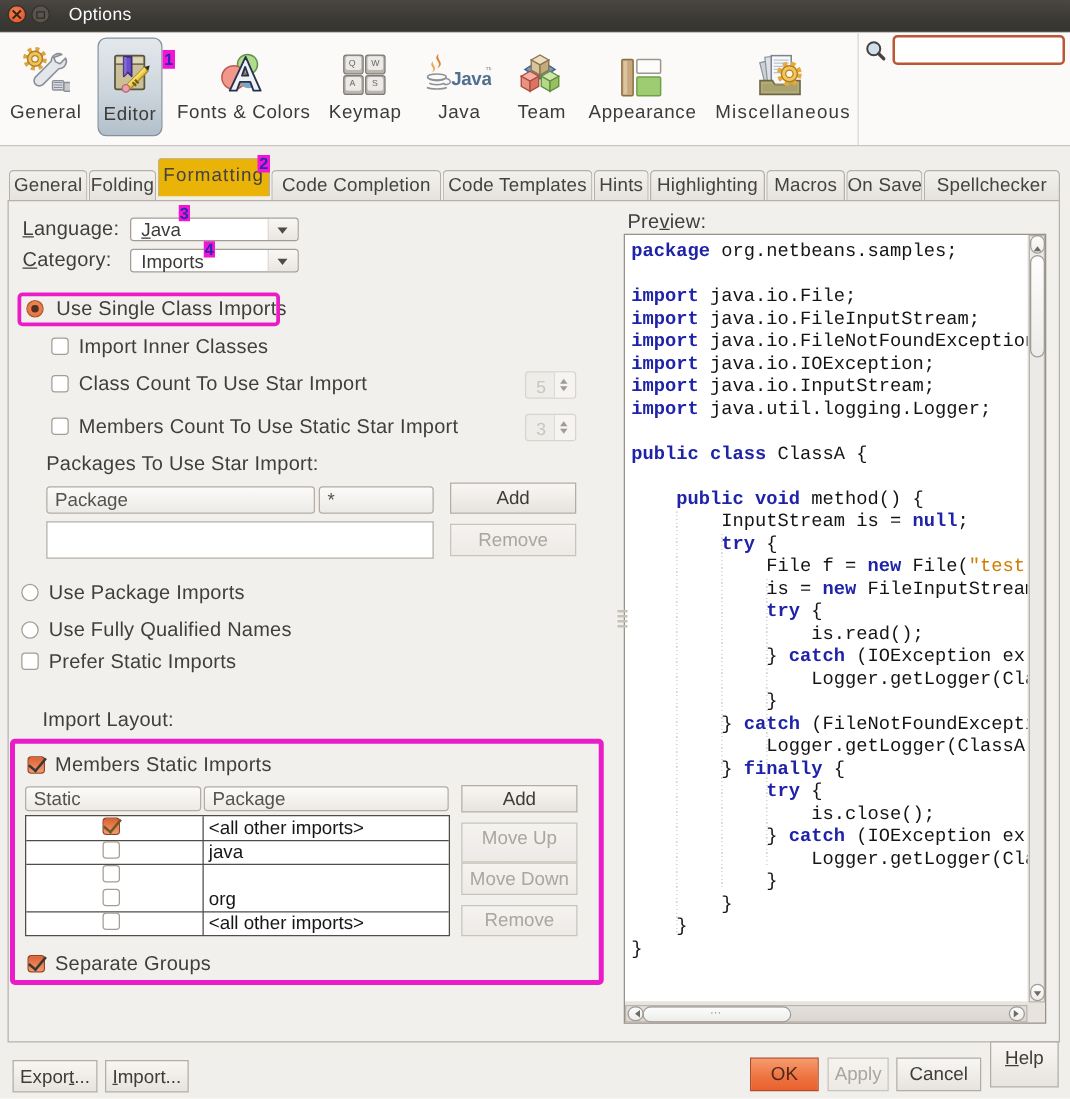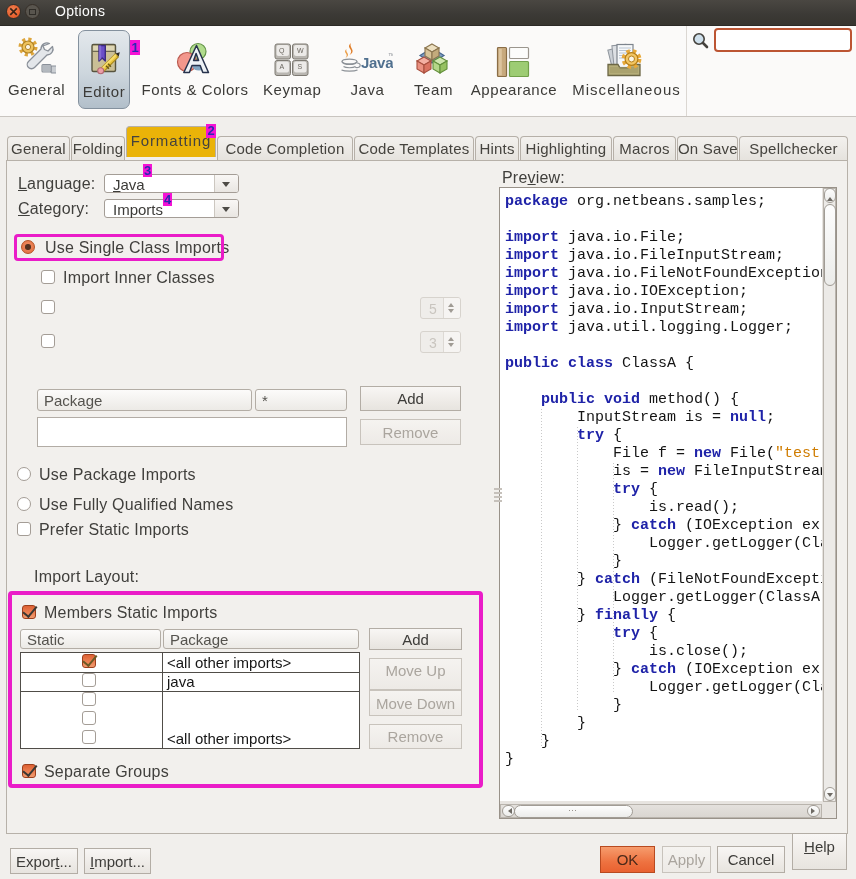--- a/index.html
+++ b/index.html
@@ -205,37 +205,40 @@
     </div>
 
   <div class="abs radio on" style="left:21px;top:240px"></div>
   <div class="abs lbl" style="left:45px;top:239px">Use Single Class Imports</div>
   <div class="abs mag" style="left:14px;top:234px;width:210px;height:27px"></div>
 
   <div class="abs cb" style="left:41px;top:270px"></div>
   <div class="abs lbl" style="left:63px;top:269px">Import Inner Classes</div>
 
   <div class="abs cb" style="left:41px;top:300px"></div>
+  <div class="abs lbl" style="left:63px;top:299px">Class Count To Use Star Import</div>
   <div class="abs spin" style="left:420px;top:297px">
       <span class="num">5</span>
       <span class="btns">
         <span class="up"></span>
         <span class="dn"></span>
       </span>
     </div>
 
   <div class="abs cb" style="left:41px;top:334px"></div>
+  <div class="abs lbl" style="left:63px;top:333px">Members Count To Use Static Star Import</div>
   <div class="abs spin" style="left:420px;top:331px">
       <span class="num">3</span>
       <span class="btns">
         <span class="up"></span>
         <span class="dn"></span>
       </span>
     </div>
 
+  <div class="abs lbl" style="left:37px;top:363px">Packages To Use Star Import:</div>
   <div class="abs hdr" style="left:37px;top:389px;width:215px;height:22px;line-height:21px">Package</div>
   <div class="abs hdr" style="left:255px;top:389px;width:92px;height:22px;line-height:21px">*</div>
   <div class="abs btn" style="left:360px;top:386px;width:101px;height:25px;line-height:24px">Add</div>
   <div class="abs" style="left:37px;top:417px;width:310px;height:30px;background:#fff;border:1px solid #b2aca5;box-sizing:border-box"></div>
   <div class="abs btn dis" style="left:360px;top:419px;width:101px;height:26px;line-height:25px">Remove</div>
 
   <div class="abs radio" style="left:17px;top:467px"></div>
   <div class="abs lbl" style="left:39px;top:466px">Use Package Imports</div>
   <div class="abs radio" style="left:17px;top:497px"></div>
   <div class="abs lbl" style="left:39px;top:496px">Use Fully Qualified Names</div>
@@ -251,20 +254,23 @@
   <div class="abs hdr" style="left:20px;top:629px;width:141px;height:20px;line-height:19px">Static</div>
   <div class="abs hdr" style="left:163px;top:629px;width:196px;height:20px;line-height:19px">Package</div>
 
   <div class="abs tbl" style="left:20px;top:652px;width:340px;height:97px">
     <div class="tdiv" style="left:141px"></div>
     <div class="trow" style="top:0;height:20px">
         <span class="rtext">&lt;all other imports&gt;</span>
       </div>
     <div class="trow" style="top:19px;height:20px">
         <span class="rtext">java</span>
+      </div>
+    <div class="trow" style="top:57px;height:20px">
+        <span class="rtext">org</span>
       </div>
     <div class="trow" style="top:76px;height:20px;border-bottom:none">
         <span class="rtext">&lt;all other imports&gt;</span>
       </div>
   </div>
   <div class="abs cb on tb" style="left:82px;top:654px;width:14px;height:14px"></div>
   <div class="abs cb" style="left:82px;top:673px;width:14px;height:14px"></div>
   <div class="abs cb" style="left:82px;top:692px;width:14px;height:14px"></div>
   <div class="abs cb" style="left:82px;top:711px;width:14px;height:14px"></div>
   <div class="abs cb" style="left:82px;top:730px;width:14px;height:14px"></div>

